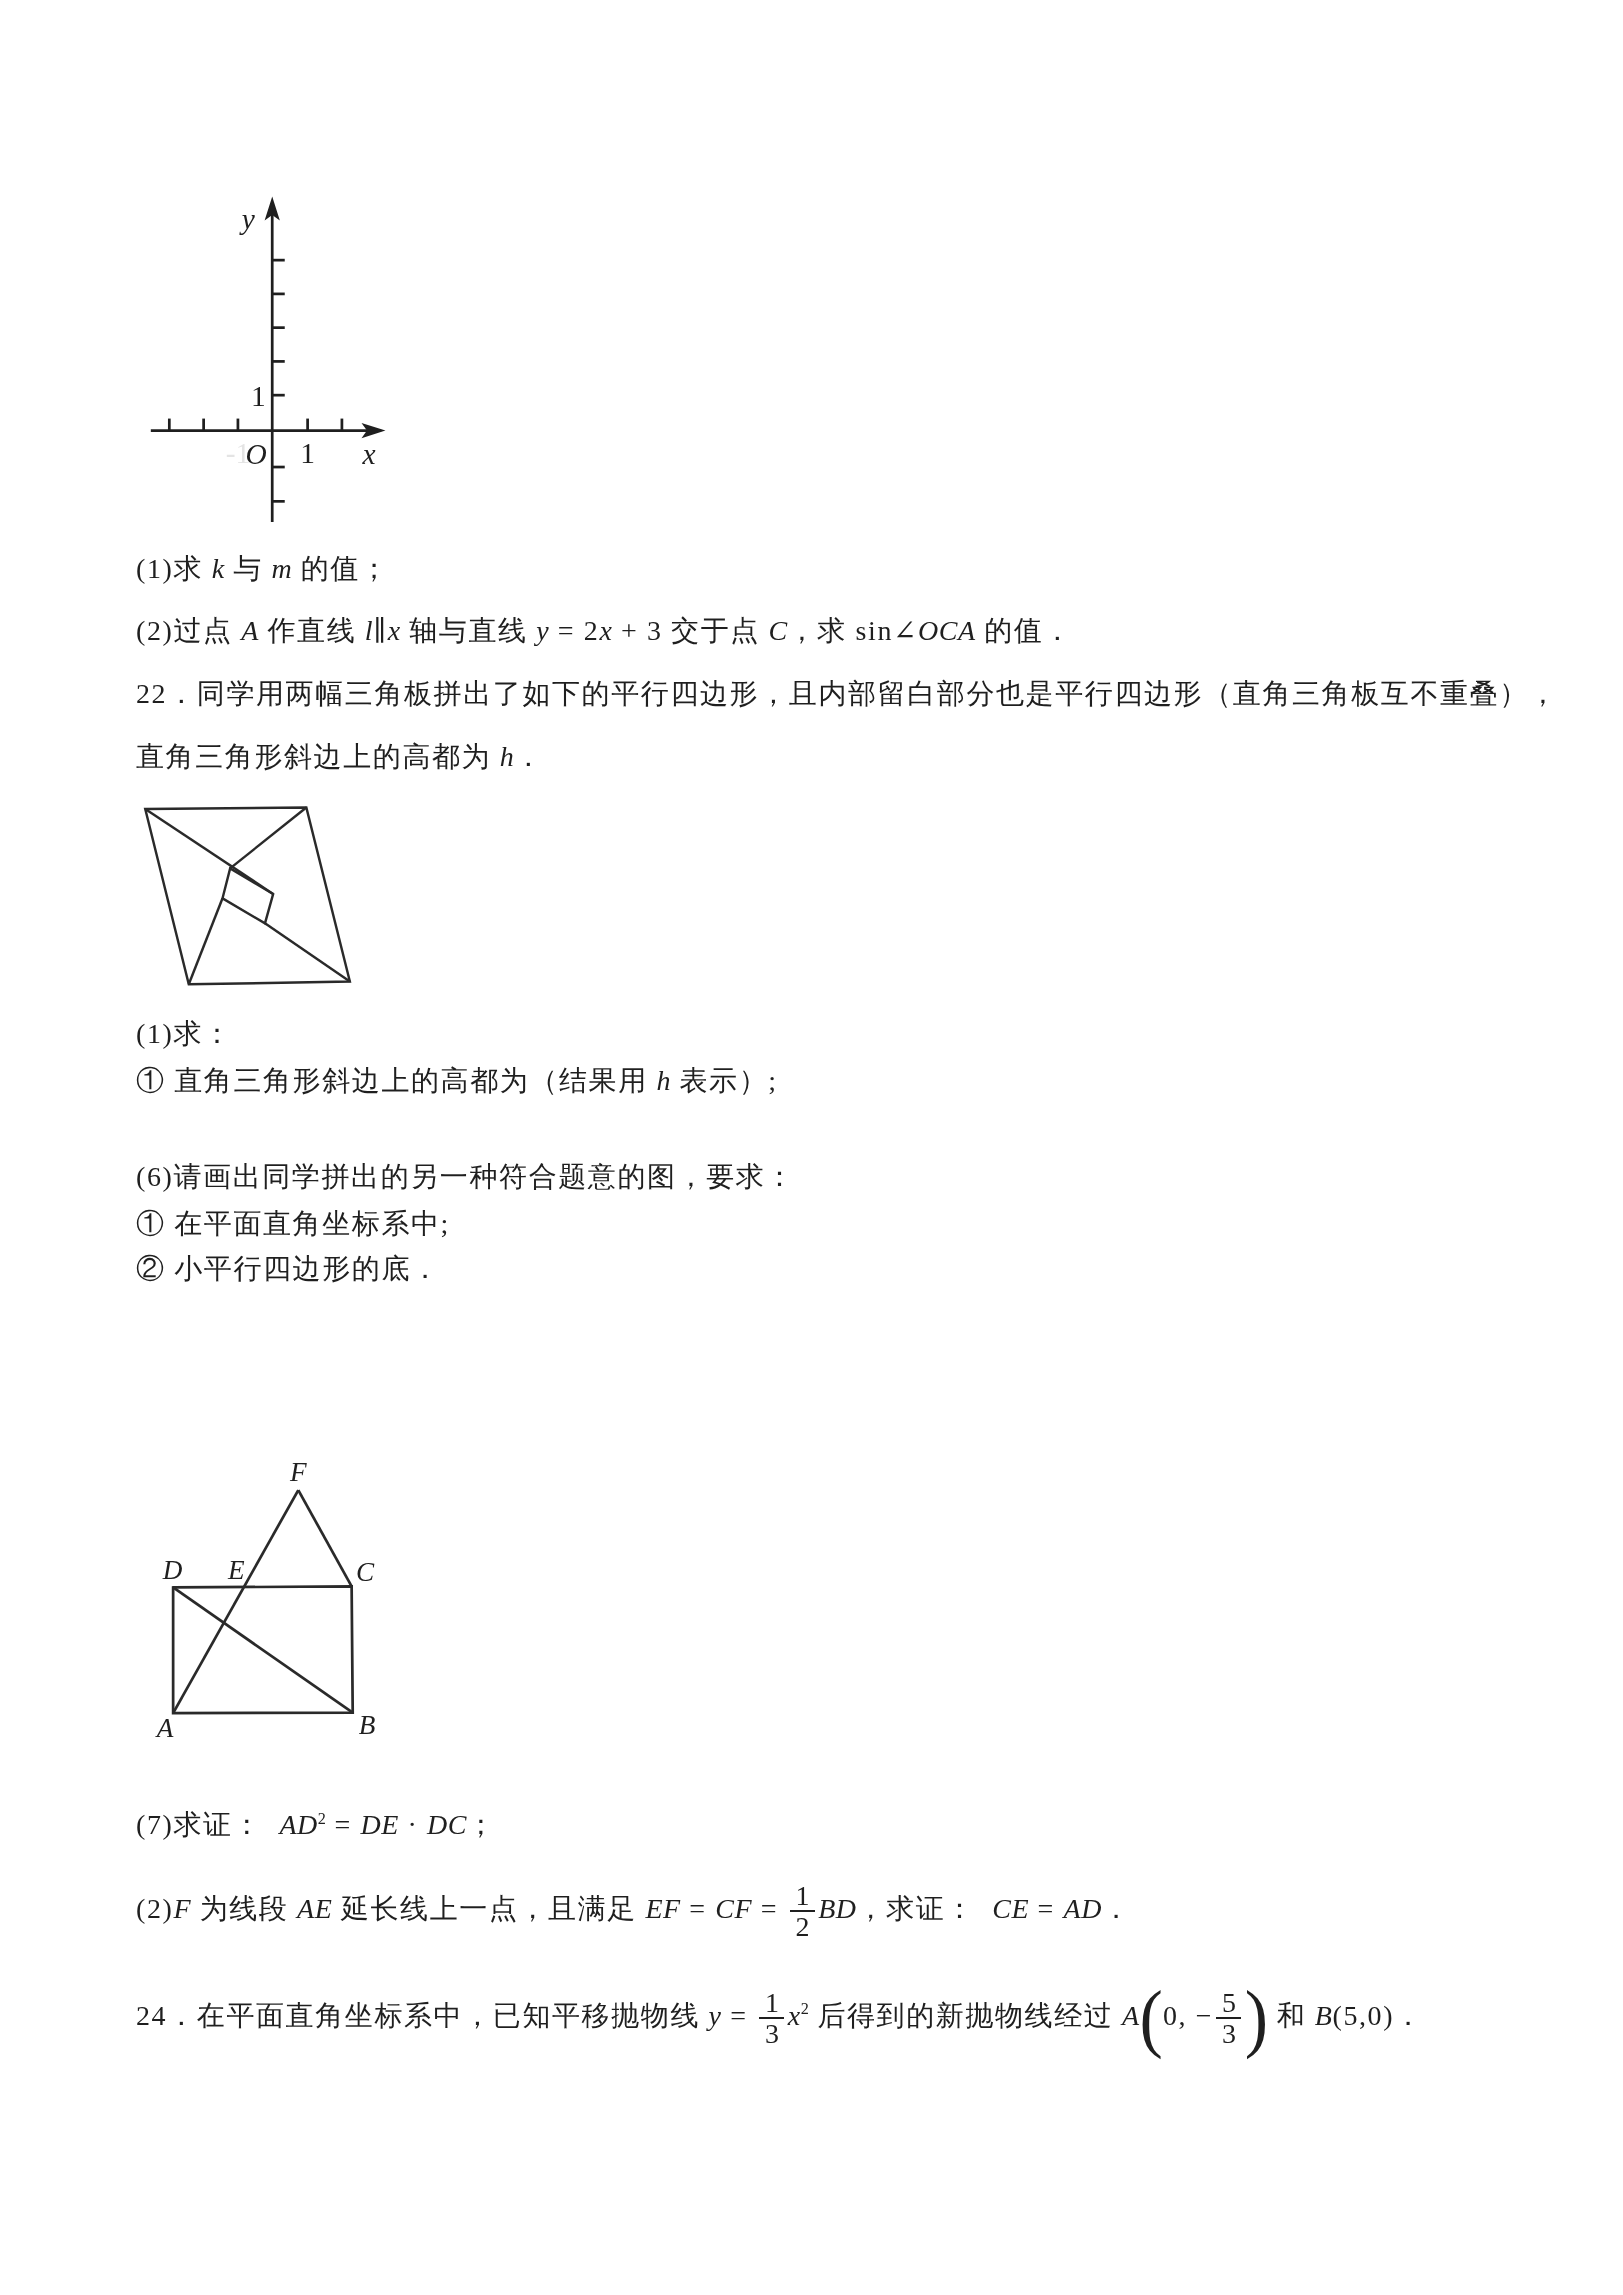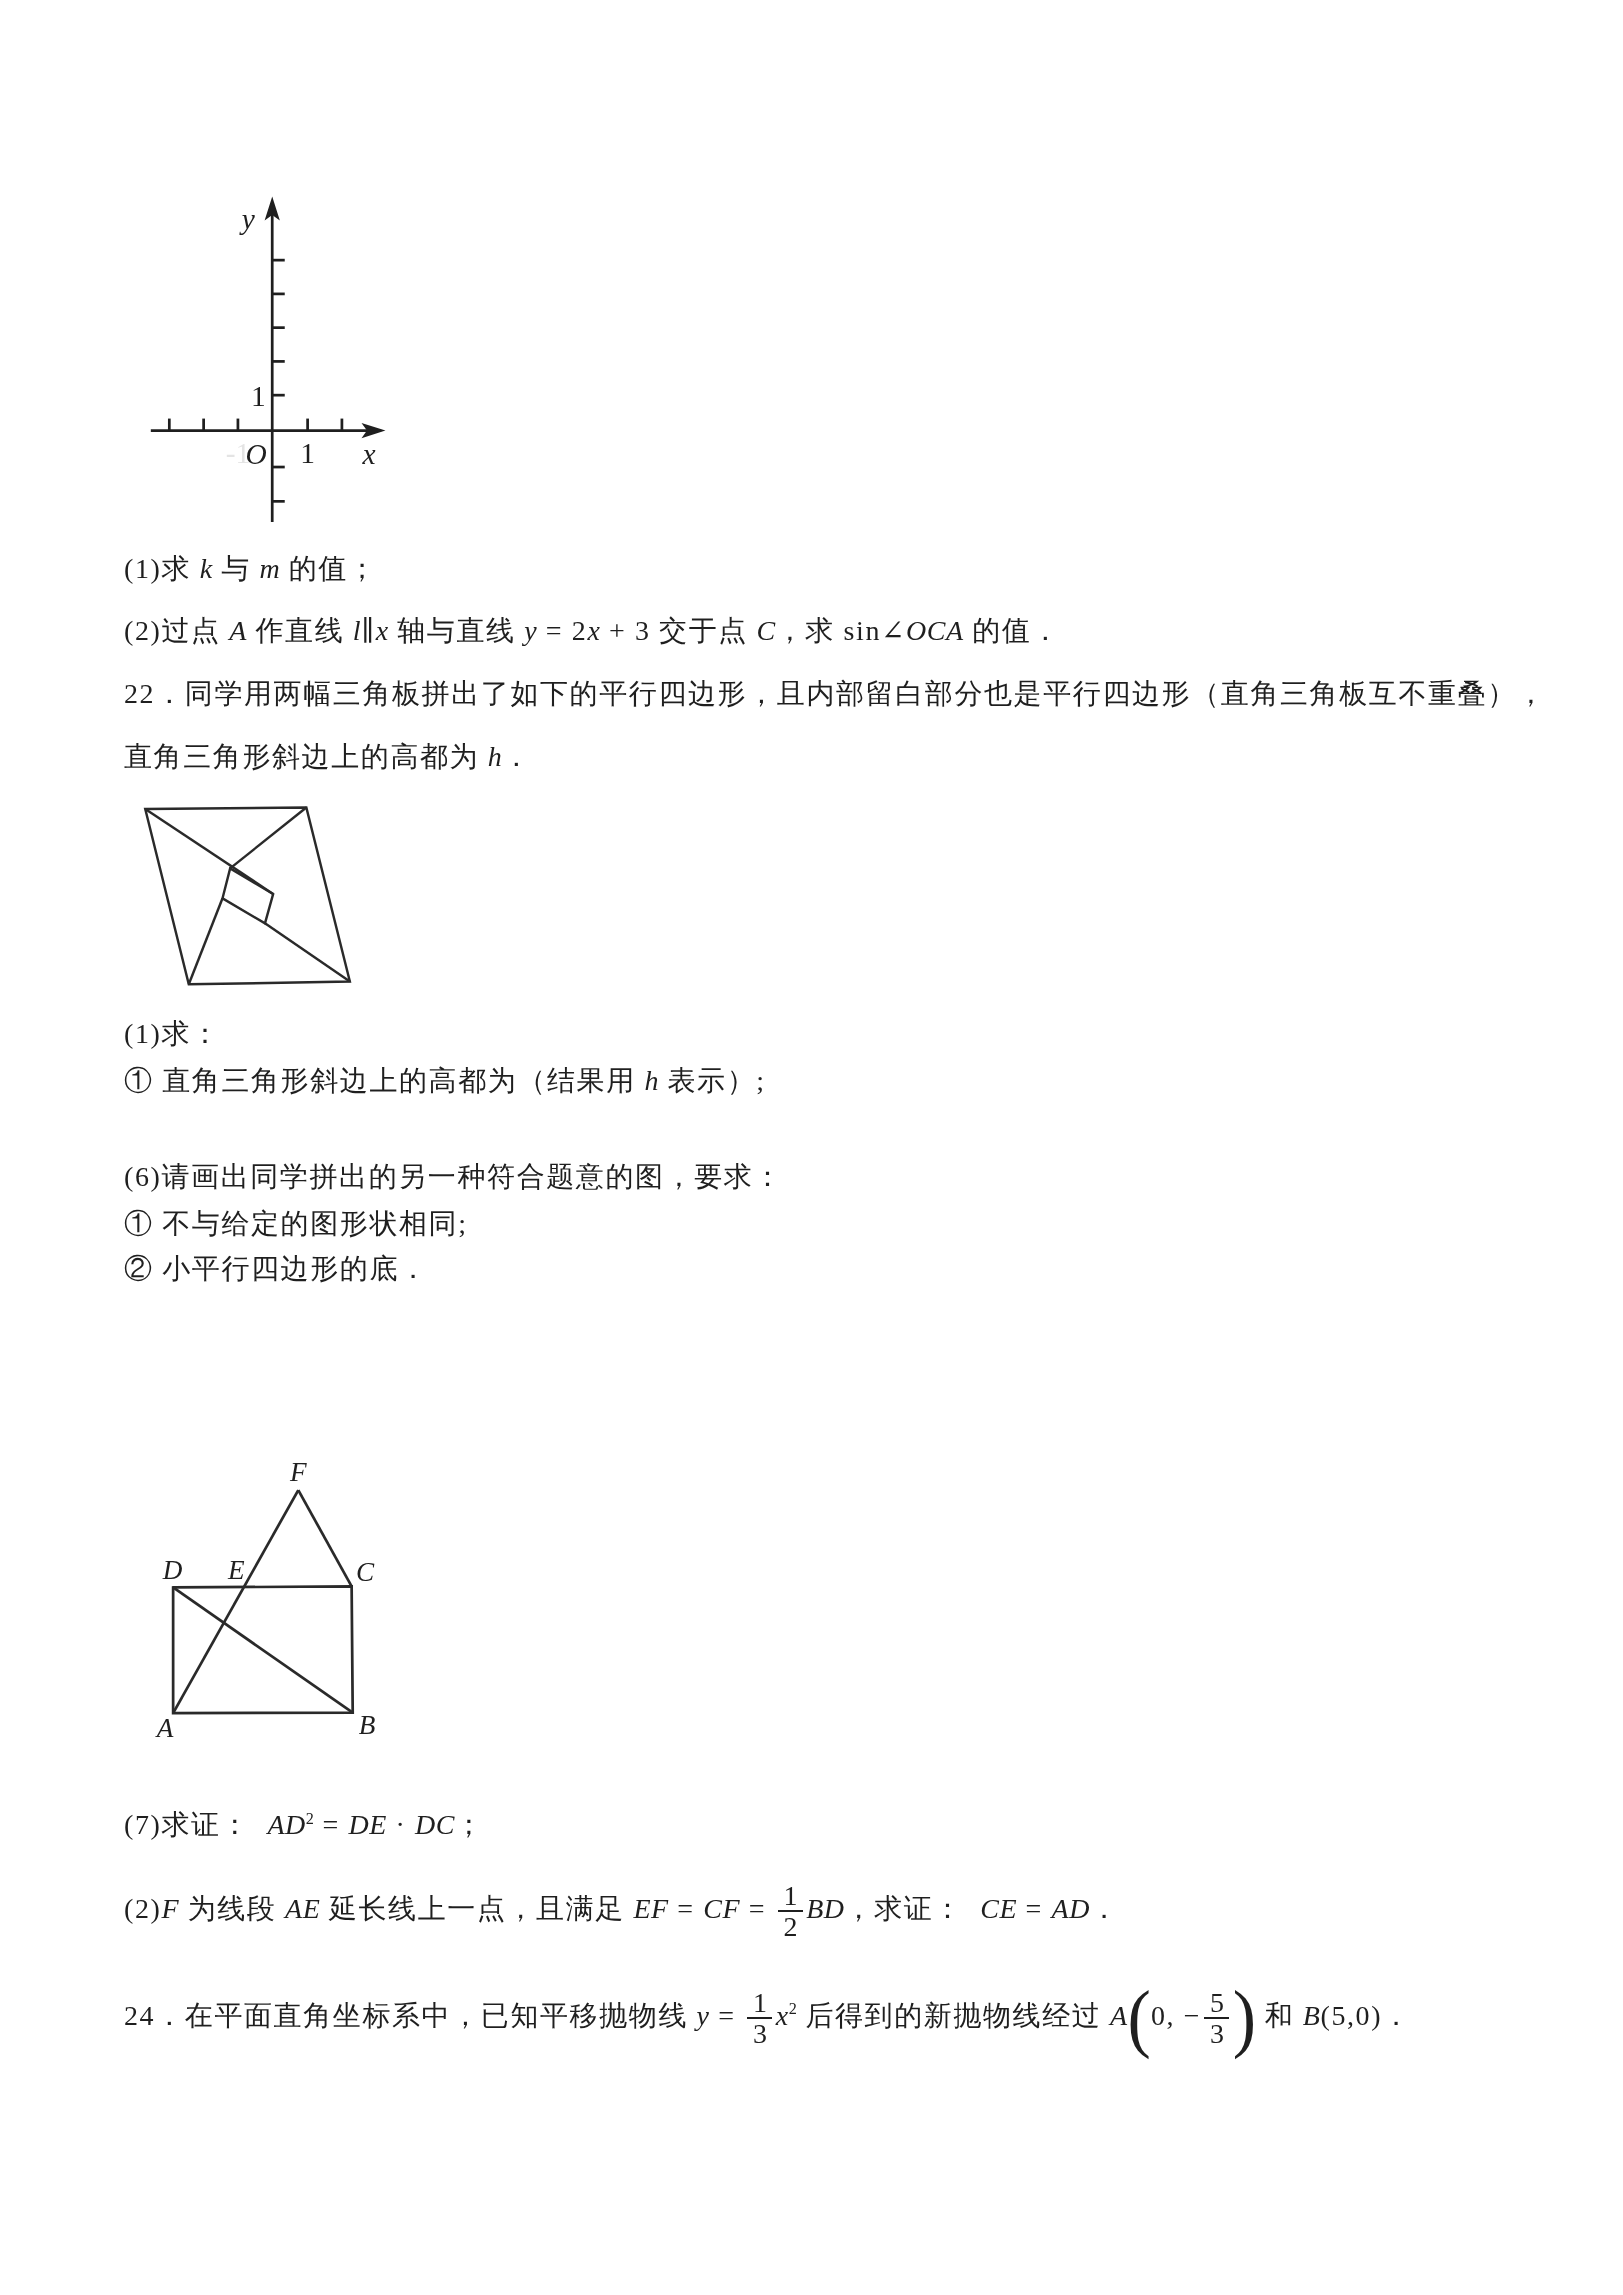--- a/index.html
+++ b/index.html
@@ -2,21 +2,21 @@
 <html style="font-size:8.7px"><head>
 <meta charset="utf-8">
 <style>
   html,body{margin:0;padding:0;}
   body{
     width:1623px;height:2295px;position:relative;background:#ffffff;
     font-family:"Liberation Serif","DejaVu Serif",serif;color:#1f1f1f;
   }
   .page{position:absolute;inset:0;background:#ffffff;overflow:hidden;}
   .line{
-    position:absolute;left:124px;font-size:28px;line-height:34px;
+    position:absolute;left:136px;font-size:28px;line-height:34px;
     white-space:pre;letter-spacing:1.6px;color:#1f1f1f;
   }
   .it{font-style:italic;letter-spacing:0.5px;}
   .sup{font-size:0.58em;vertical-align:super;line-height:0;letter-spacing:0;}
   .frac{
     display:inline-block;vertical-align:middle;text-align:center;
     line-height:1.04;margin:0 3.3px;letter-spacing:0;
   }
   .frac .num{display:block;padding:0 5.5px;border-bottom:2.2px solid #1f1f1f;}
   .frac .den{display:block;padding:0 5.5px;}
@@ -79,21 +79,21 @@
       <line x1="563" y1="1480" x2="423" y2="1592"></line>
       <line x1="643" y1="1800" x2="487" y2="1693"></line>
       <line x1="347" y1="1805" x2="409" y2="1647"></line>
       <polygon points="423,1592 502,1639 487,1693 409,1647"></polygon>
     </g>
   </svg>
 
   <div class="line" style="top:1017px"><span>(1)求：</span></div>
   <div class="line" style="top:1064px"><span>① 直角三角形斜边上的高都为（结果用 </span><span class="it">h</span><span> 表示）;</span></div>
   <div class="line" style="top:1160px"><span>(6)请画出同学拼出的另一种符合题意的图，要求：</span></div>
-  <div class="line" style="top:1207px"><span>① 不与给定的图形状相同;</span></div>
+  <div class="line" style="top:1207px"><span>① 在平面直角坐标系中;</span></div>
   <div class="line" style="top:1252px"><span>② 小平行四边形的底．</span></div>
 
 
   <svg class="fig" style="left:153px;top:1461px" width="234" height="278" viewBox="280 2680 430 510">
     <g stroke="#2a2a2a" stroke-width="5" fill="none" stroke-linejoin="miter">
       <polygon points="317,2912 645,2910 647,3142 317,3143"></polygon>
       <line x1="317" y1="3143" x2="547" y2="2733"></line>
       <line x1="547" y1="2733" x2="645" y2="2910"></line>
       <line x1="317" y1="2912" x2="647" y2="3142"></line>
     </g>

